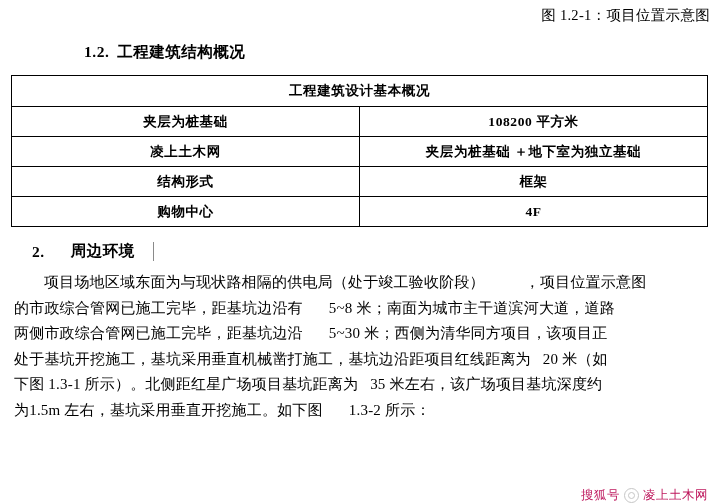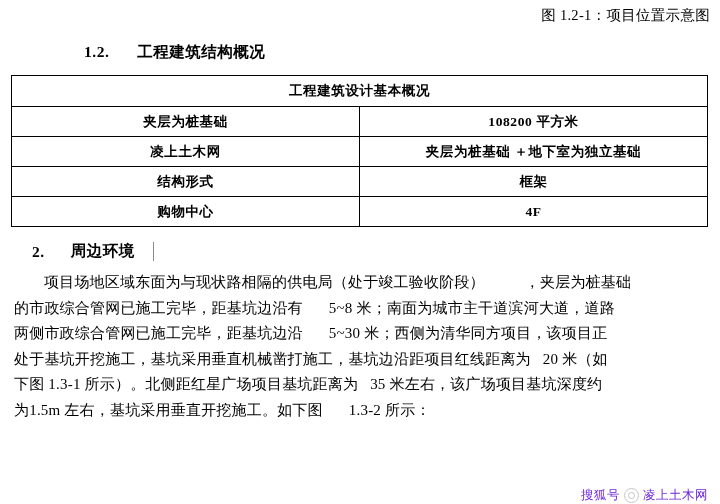--- a/index.html
+++ b/index.html
@@ -29,21 +29,21 @@
     letter-spacing: 0.3px;
   }
   .heading-1-2 {
     margin-top: 17px;
     margin-left: 74px;
     font-size: 15.5px;
     font-weight: bold;
     letter-spacing: 0.5px;
   }
   .heading-1-2 .num {
-    margin-right: 28px;
+    margin-right: 8px;
   }
   table.spec {
     border-collapse: collapse;
     width: 697px;
     margin-top: 12px;
     margin-left: 1px;
     table-layout: fixed;
     border-radius: 11px;
   }
   table.spec td {
@@ -106,21 +106,21 @@
   }
   .gap-lg {
     display: inline-block;
     width: 40px;
   }
   .watermark {
     position: absolute;
     right: 12px;
     bottom: 6px;
     font-size: 12.5px;
-    color: #6d28d9;
+    color: #be185d;
     font-family: "Liberation Sans", sans-serif;
     display: flex;
     align-items: center;
     letter-spacing: 0.5px;
   }
   .watermark .wm-circle {
     display: inline-block;
     width: 13px;
     height: 13px;
     border-radius: 50%;
@@ -180,21 +180,21 @@
   </table>
 
   <div class="heading-2">
     <span class="num2">2.</span>
       <span>周边环境</span>
       <span class="caret"></span>
   </div>
 
   <div class="body-text">
     <div>
-      <span class="indent"></span><span>项目场地区域东面为与现状路相隔的供电局（处于竣工验收阶段）</span><span class="gap-lg"></span><span>，夹层为桩基础</span>
+      <span class="indent"></span><span>项目场地区域东面为与现状路相隔的供电局（处于竣工验收阶段）</span><span class="gap-lg"></span><span>，项目位置示意图</span>
     </div>
     <div>
       <span>的市政综合管网已施工完毕，距基坑边沿有</span><span class="gap"></span><span>5~8 米；南面为城市主干道滨河大道，道路</span>
     </div>
     <div>
       <span>两侧市政综合管网已施工完毕，距基坑边沿</span><span class="gap"></span><span>5~30 米；西侧为清华同方项目，该项目正</span>
     </div>
     <div>
       <span>处于基坑开挖施工，基坑采用垂直机械凿打施工，基坑边沿距项目红线距离为</span><span class="gap-sm"></span><span>20 米（如</span>
     </div>

